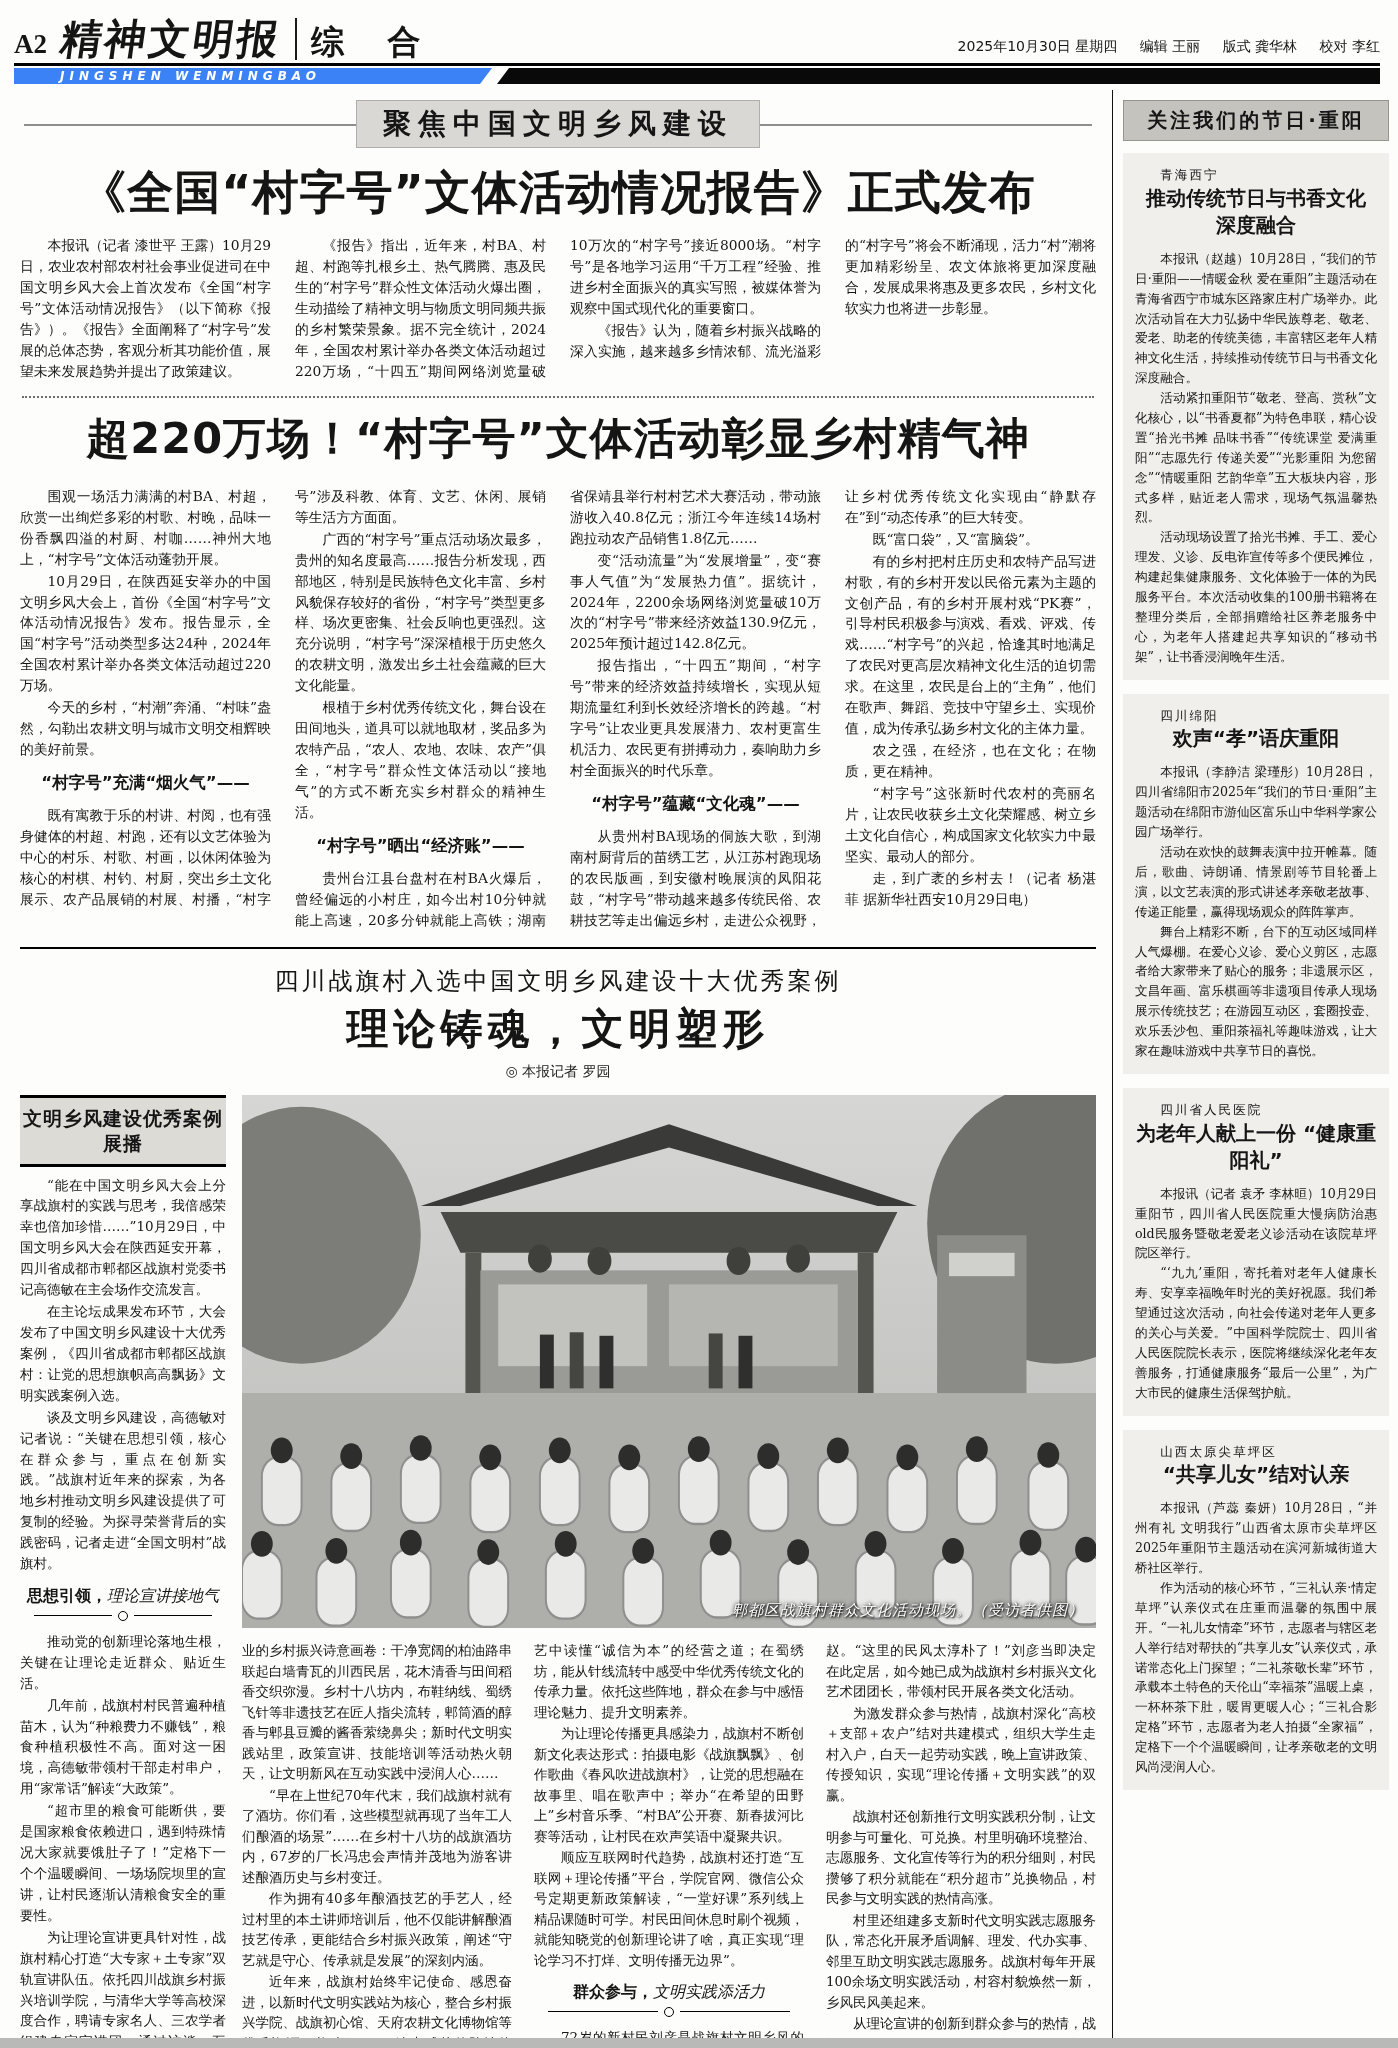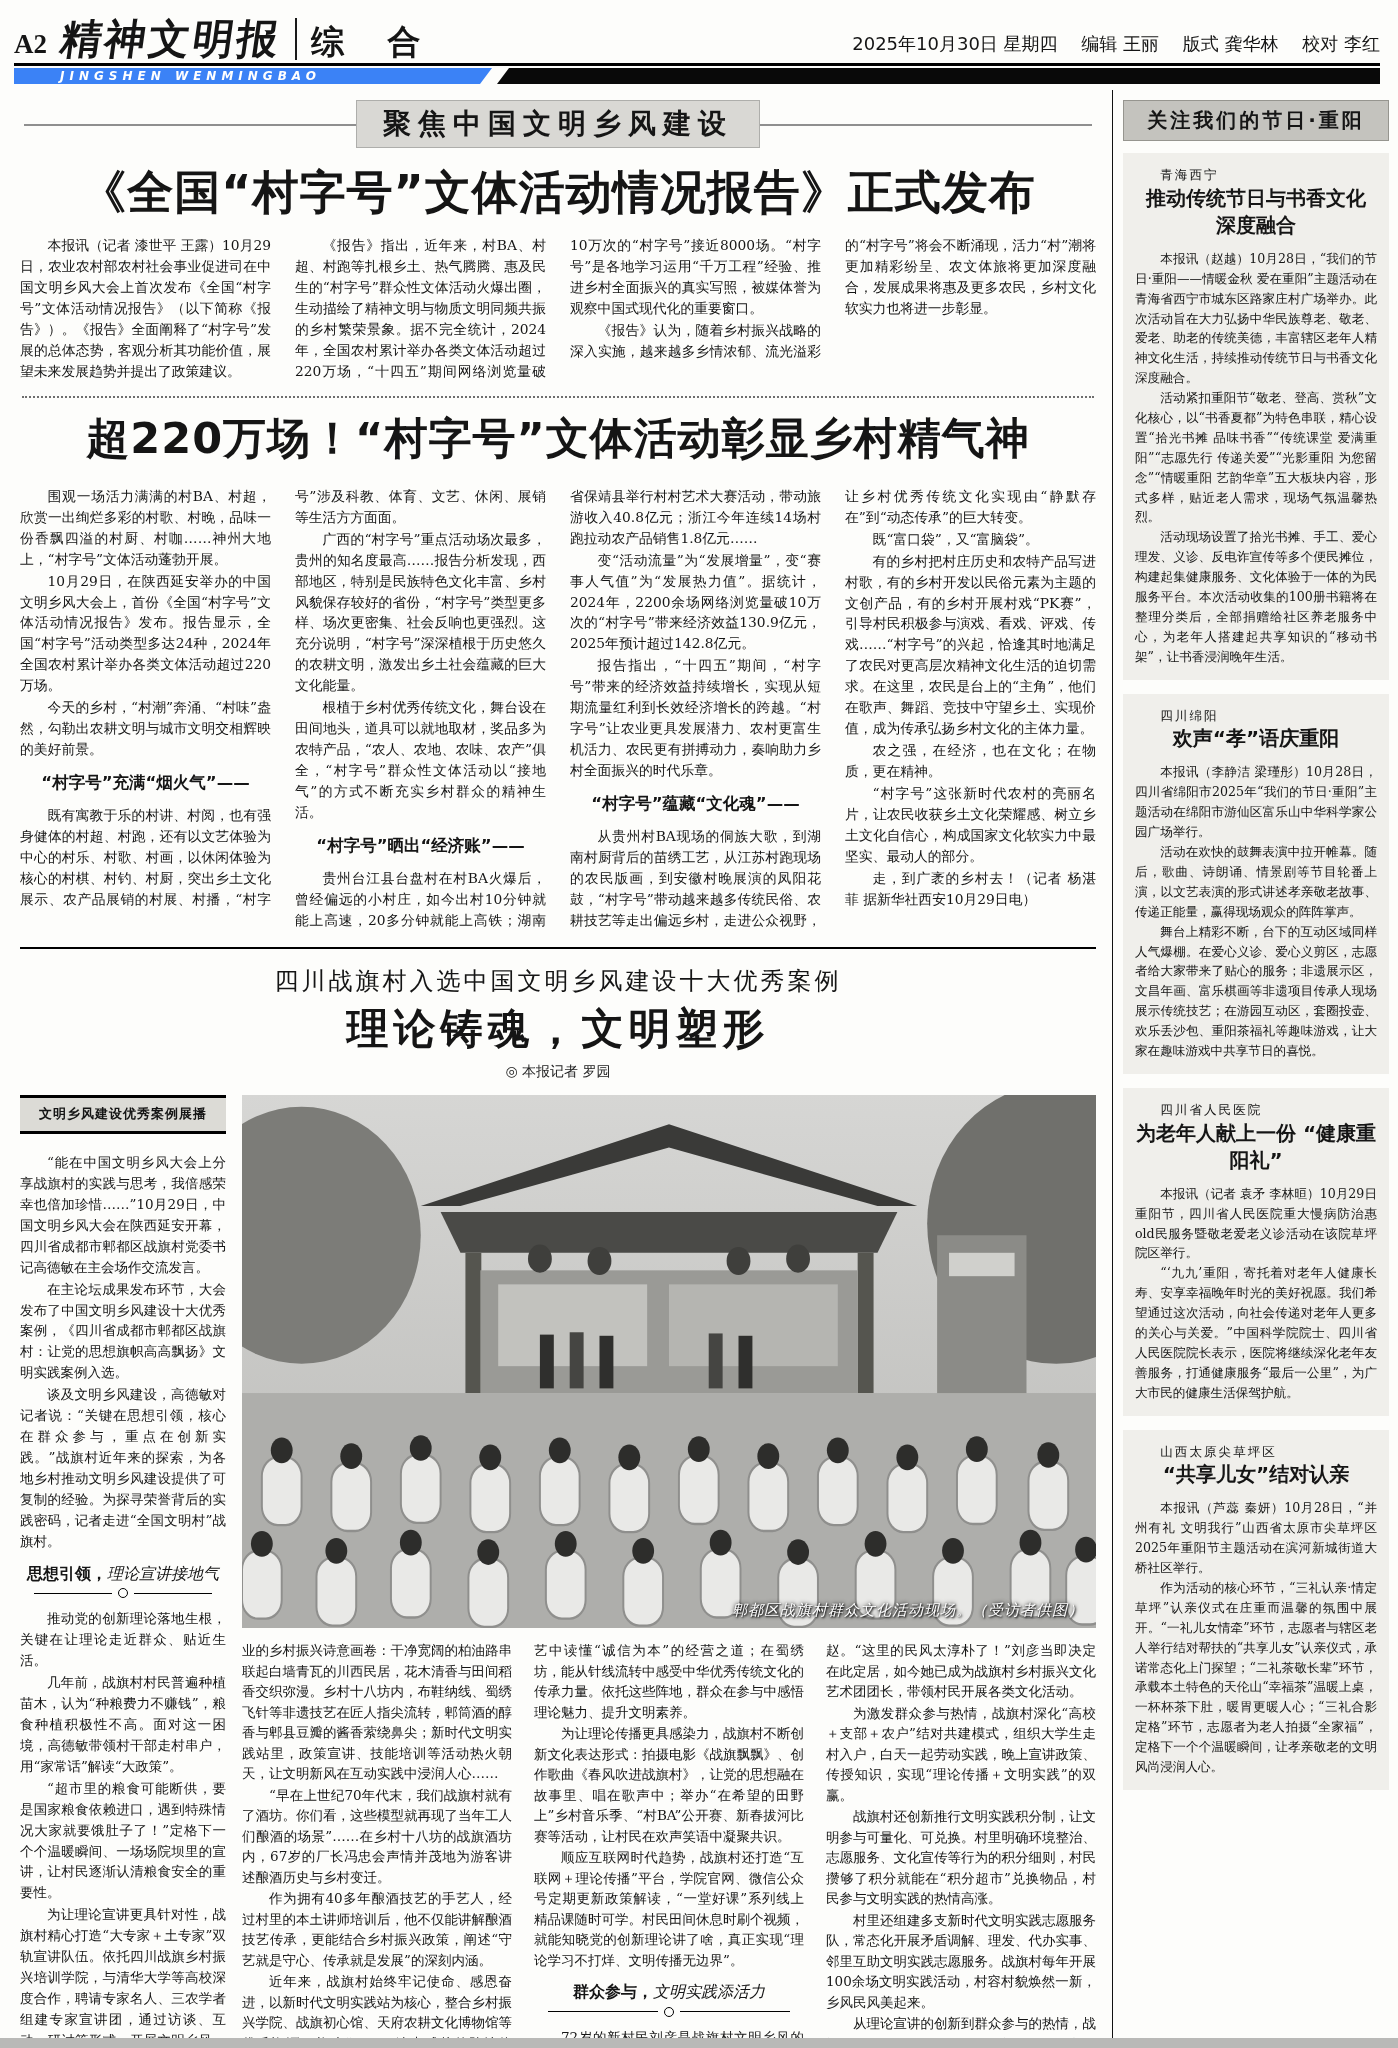--- a/index.html
+++ b/index.html
@@ -7,21 +7,21 @@
         font-family:"DejaVu Serif","Liberation Serif",serif;color:#151515;box-sizing:border-box;}
   
   .mast{padding:8px 18px 0 14px;}
   .mast-row{display:flex;align-items:flex-end;gap:14px;height:52px;}
   .pageno{font-size:27px;font-weight:bold;font-family:"Liberation Serif",serif;}
   .brand{font-size:41px;font-weight:900;letter-spacing:3px;transform:skewX(-8deg);line-height:1;
          font-family:"DejaVu Serif",serif;}
   .mast-divider{width:2px;height:42px;background:#1a1a1a;}
   .section-label{font-size:33px;font-weight:900;letter-spacing:16px;line-height:1.1;
                  font-family:"DejaVu Sans","Liberation Sans",sans-serif;}
-  .mast-meta{margin-left:auto;font-size:18px;padding-bottom:4px;white-space:nowrap;
+  .mast-meta{margin-left:auto;font-size:14px;padding-bottom:4px;white-space:nowrap;
              font-family:"DejaVu Sans","Liberation Sans",sans-serif;}
   .mast-meta span{margin-left:18px;}
   .mast-rule{height:3px;background:#000;margin-top:3px;}
   .band{display:flex;height:16px;margin-top:2px;}
   .band-gray{width:478px;background:#3b82f6;clip-path:polygon(0 0,100% 0,calc(100% - 12px) 100%,0 100%);
              color:#fff;font-family:"DejaVu Sans","Liberation Sans",sans-serif;font-style:italic;font-weight:bold;
              font-size:12px;letter-spacing:5px;display:flex;align-items:center;padding-left:46px;box-sizing:border-box;}
   .band-black{flex:1;background:#090909;clip-path:polygon(12px 0,100% 0,100% 100%,0 100%);margin-left:5px;}
   
   .content{display:flex;padding:6px 8px 0 20px;}
@@ -45,22 +45,22 @@
            text-align:center;text-indent:0;margin:10px 0;}
   .sep{border:none;border-top:2px solid #000;margin:16px 0 0;}
   
   .kicker{font-size:24px;text-align:center;letter-spacing:3px;margin:16px 0 4px;}
   .h3{font-family:"DejaVu Sans","Liberation Sans",sans-serif;font-weight:900;font-size:42px;text-align:center;
       letter-spacing:5px;margin:2px 0 6px;}
   .byline{text-align:center;font-size:14px;margin:0 0 14px;color:#222;}
   .art3-body{display:flex;gap:16px;}
   .sidebox{width:206px;flex:none;font-size:13.5px;line-height:1.55;text-align:justify;}
   .sidebox-title{background:#dcdbd6;border-top:3px solid #000;border-bottom:3px solid #000;text-align:center;
-                 font-family:"DejaVu Sans","Liberation Sans",sans-serif;font-weight:900;font-size:13px;
-                 letter-spacing:1px;padding:8px 2px;margin-bottom:18px;line-height:1.3;}
+                 font-family:"DejaVu Sans","Liberation Sans",sans-serif;font-weight:900;font-size:19px;
+                 letter-spacing:1px;padding:8px 2px;margin-bottom:8px;line-height:1.3;}
   .art3-main{flex:1;min-width:0;}
   .photo{position:relative;height:533px;background:#c9c9c7;margin-bottom:12px;overflow:hidden;}
   .photo svg{position:absolute;inset:0;width:100%;height:100%;}
   .caption{position:absolute;right:12px;bottom:8px;color:#fff;font-size:15px;font-style:italic;
            text-shadow:0 0 4px #000,1px 1px 2px #000;letter-spacing:1px;}
   .cols3{column-count:3;column-gap:22px;font-size:13.5px;line-height:1.52;text-align:justify;}
   .subhead2{text-indent:0;text-align:center;margin:10px 0 2px;font-size:16px;}
   .subhead2 .sa{font-family:"DejaVu Sans","Liberation Sans",sans-serif;font-weight:900;}
   .subhead2 .sb{font-style:italic;}
   .orn{display:flex;align-items:center;gap:6px;margin:2px 14px 10px;}

